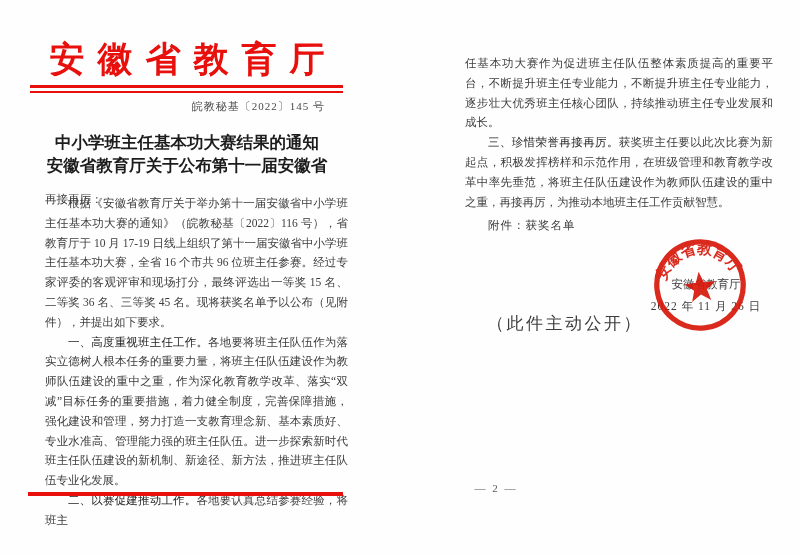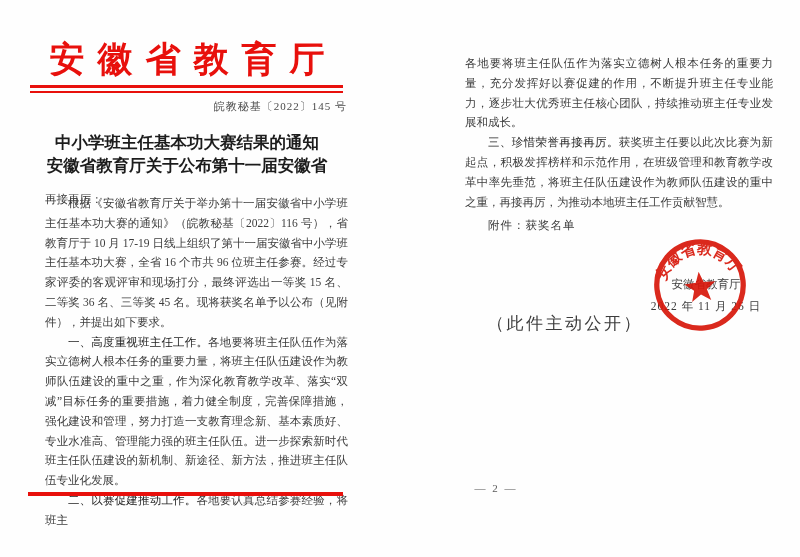--- a/index.html
+++ b/index.html
@@ -34,21 +34,21 @@
   }
   .sep-thick {
     position: absolute; left: 30px; top: 85px; width: 313px; height: 3px;
     background: var(--red);
   }
   .sep-thin {
     position: absolute; left: 30px; top: 91px; width: 313px; height: 1.5px;
     background: var(--red);
   }
   .doc-number {
-    position: absolute; left: 44px; top: 99px; width: 303px;
+    position: absolute; left: 22px; top: 99px; width: 303px;
     text-align: right;
     font-size: 11px; color: var(--ink-gray);
     letter-spacing: 1px;
   }
   .notice-title {
     position: absolute; left: 20px; top: 131px; width: 334px;
     text-align: center;
     font-size: 16.5px; font-weight: bold; line-height: 23px;
     color: var(--ink-dark);
   }
@@ -125,21 +125,21 @@
     </p>
     <p>
       <span class="plead">二、以赛促建推动工作。</span><span>各地要认真总结参赛经验，将班主</span>
     </p>
   </div>
 
   <div class="footer-line"></div>
 
   <div class="body-col body-right">
     <p class="no-indent">
-      <span class="plead"></span><span>各地要将班主任队伍作为落实立德树人根本任务的重要力量，充分发挥好以赛促建的作用，不断提升班主任专业能力，逐步壮大优秀班主任核心团队，持续推动班主任专业发展和成长。</span>
+      <span class="plead"></span><span>任基本功大赛作为促进班主任队伍整体素质提高的重要平台，不断提升班主任专业能力，不断提升班主任专业能力，逐步壮大优秀班主任核心团队，持续推动班主任专业发展和成长。</span>
     </p>
     <p>
       <span class="plead">三、珍惜荣誉再接再厉。</span><span>获奖班主任要以此次比赛为新起点，积极发挥榜样和示范作用，在班级管理和教育教学改革中率先垂范，将班主任队伍建设作为教师队伍建设的重中之重，再接再厉，为推动本地班主任工作贡献智慧。</span>
     </p>
   </div>
 
   <div class="attachment">附件：获奖名单</div>
 
   <div class="signature">
     <div>安徽省教育厅</div>

